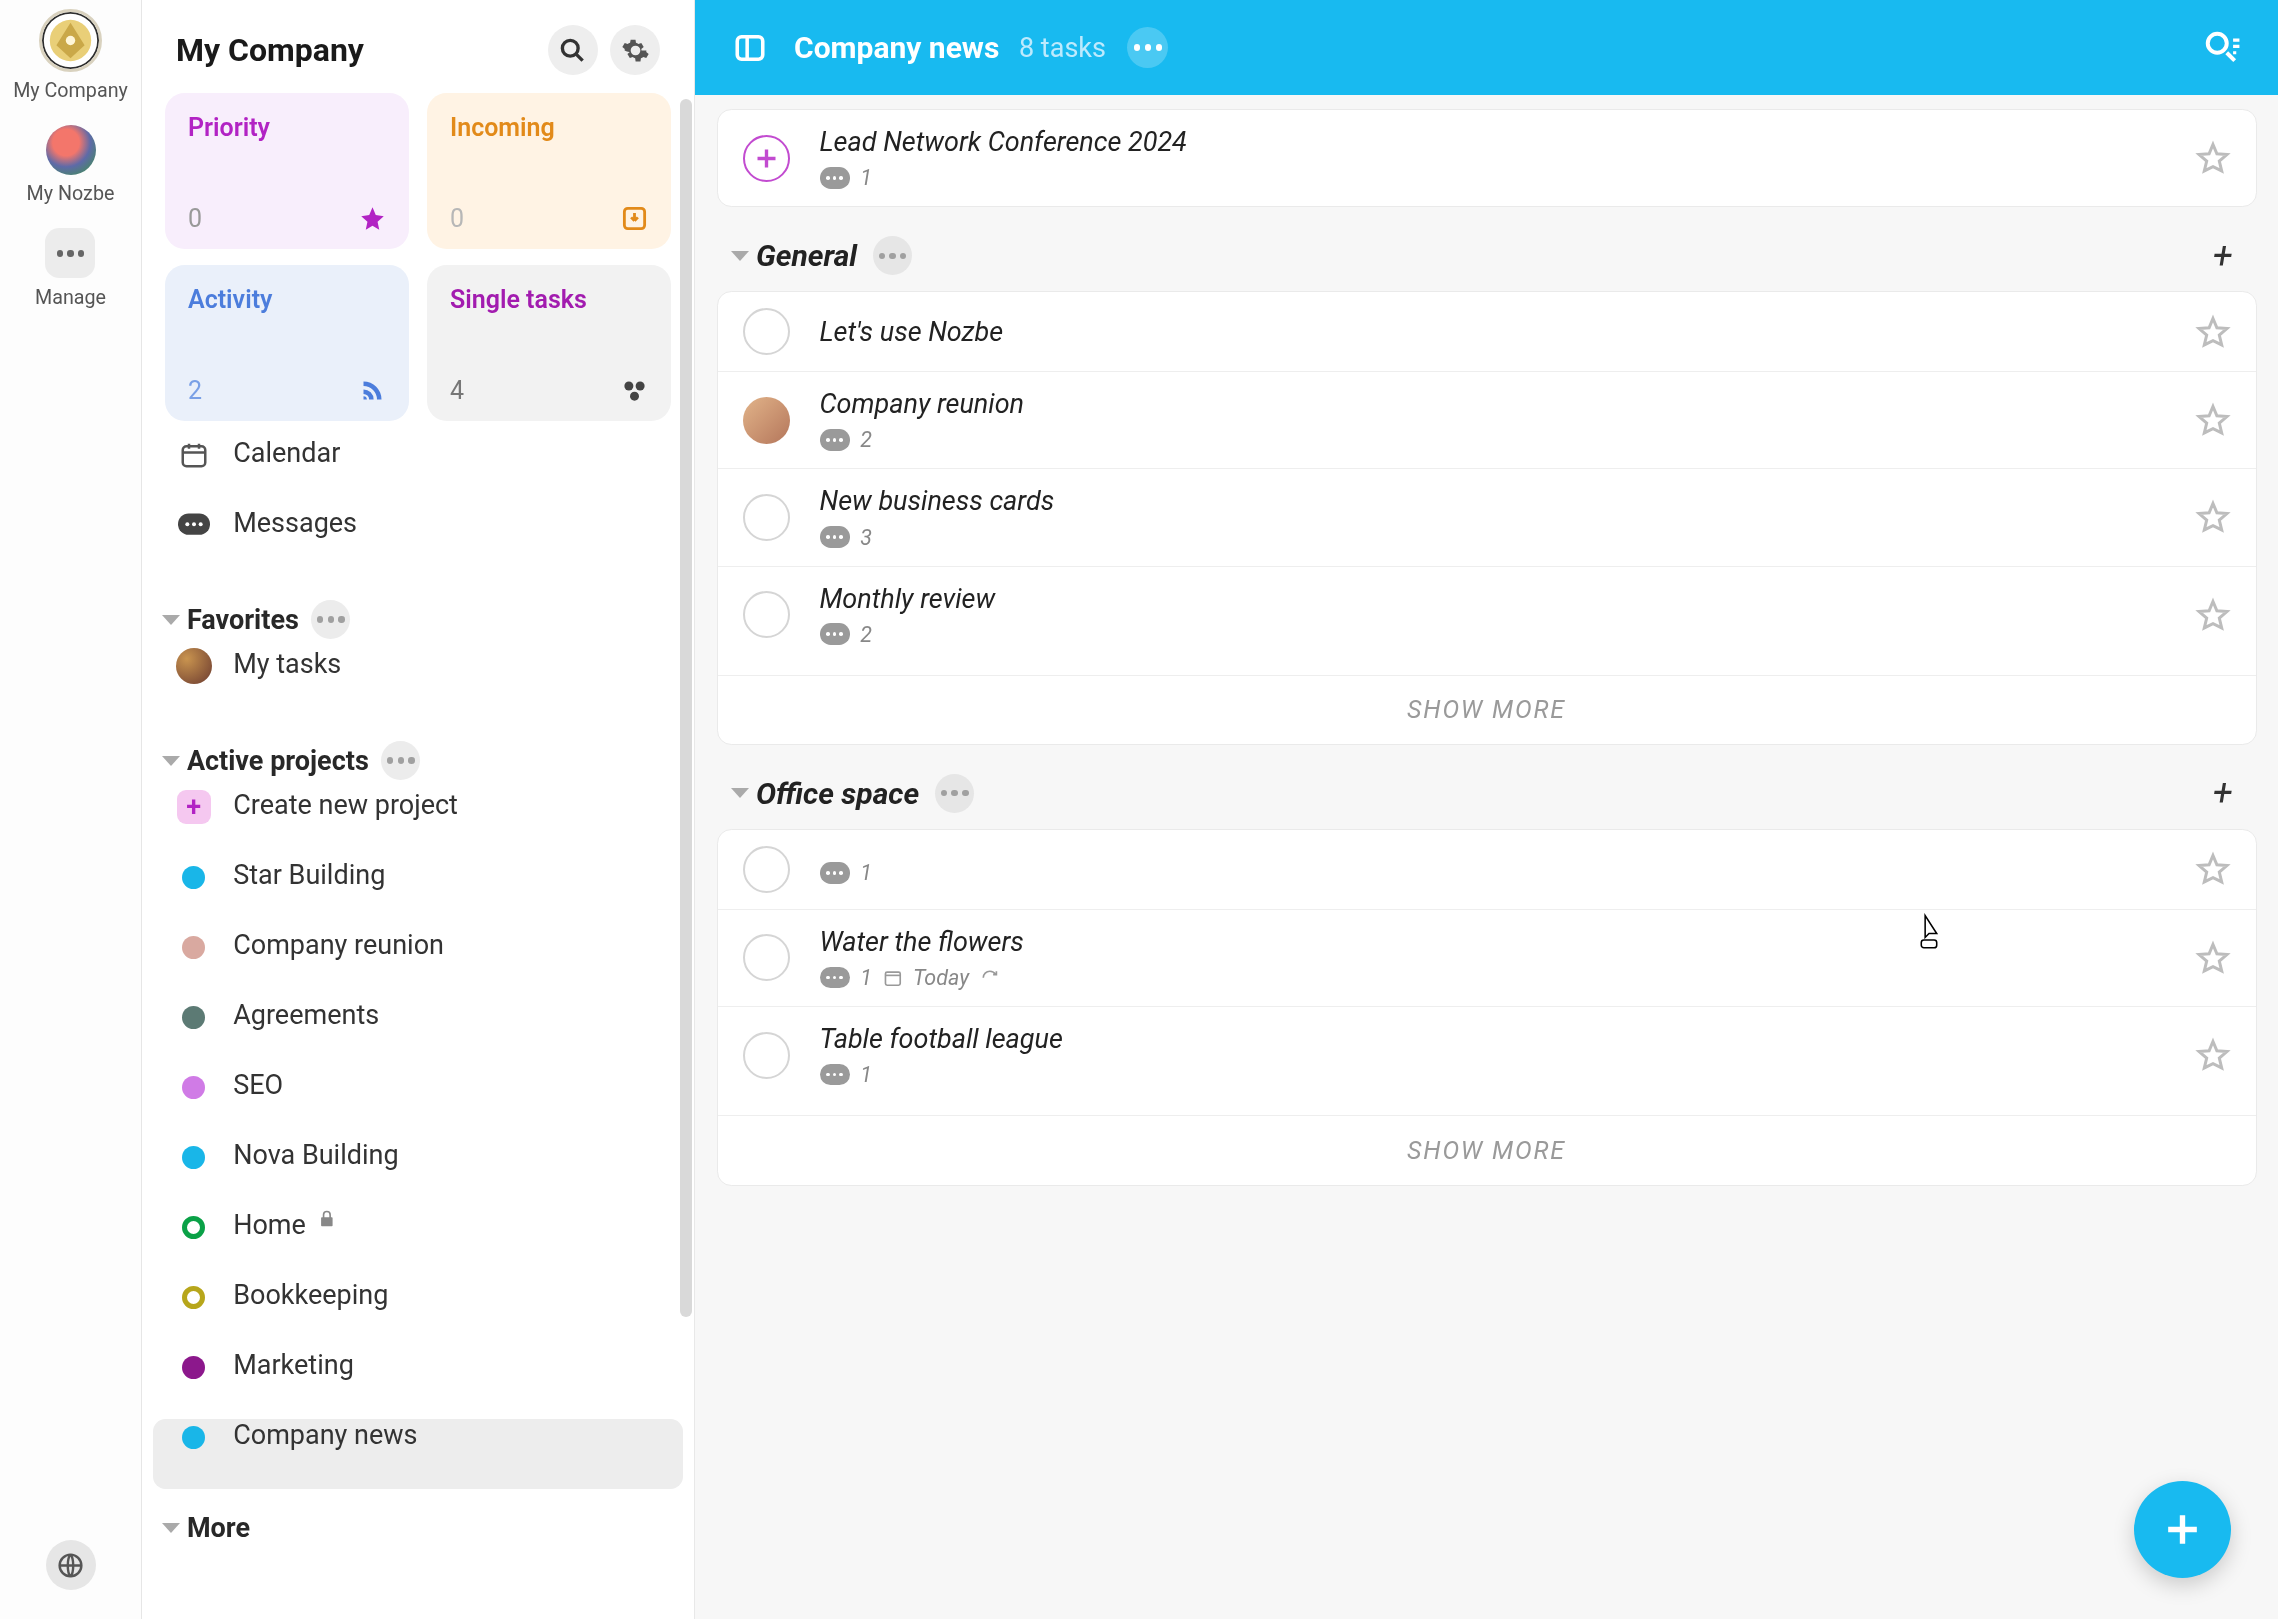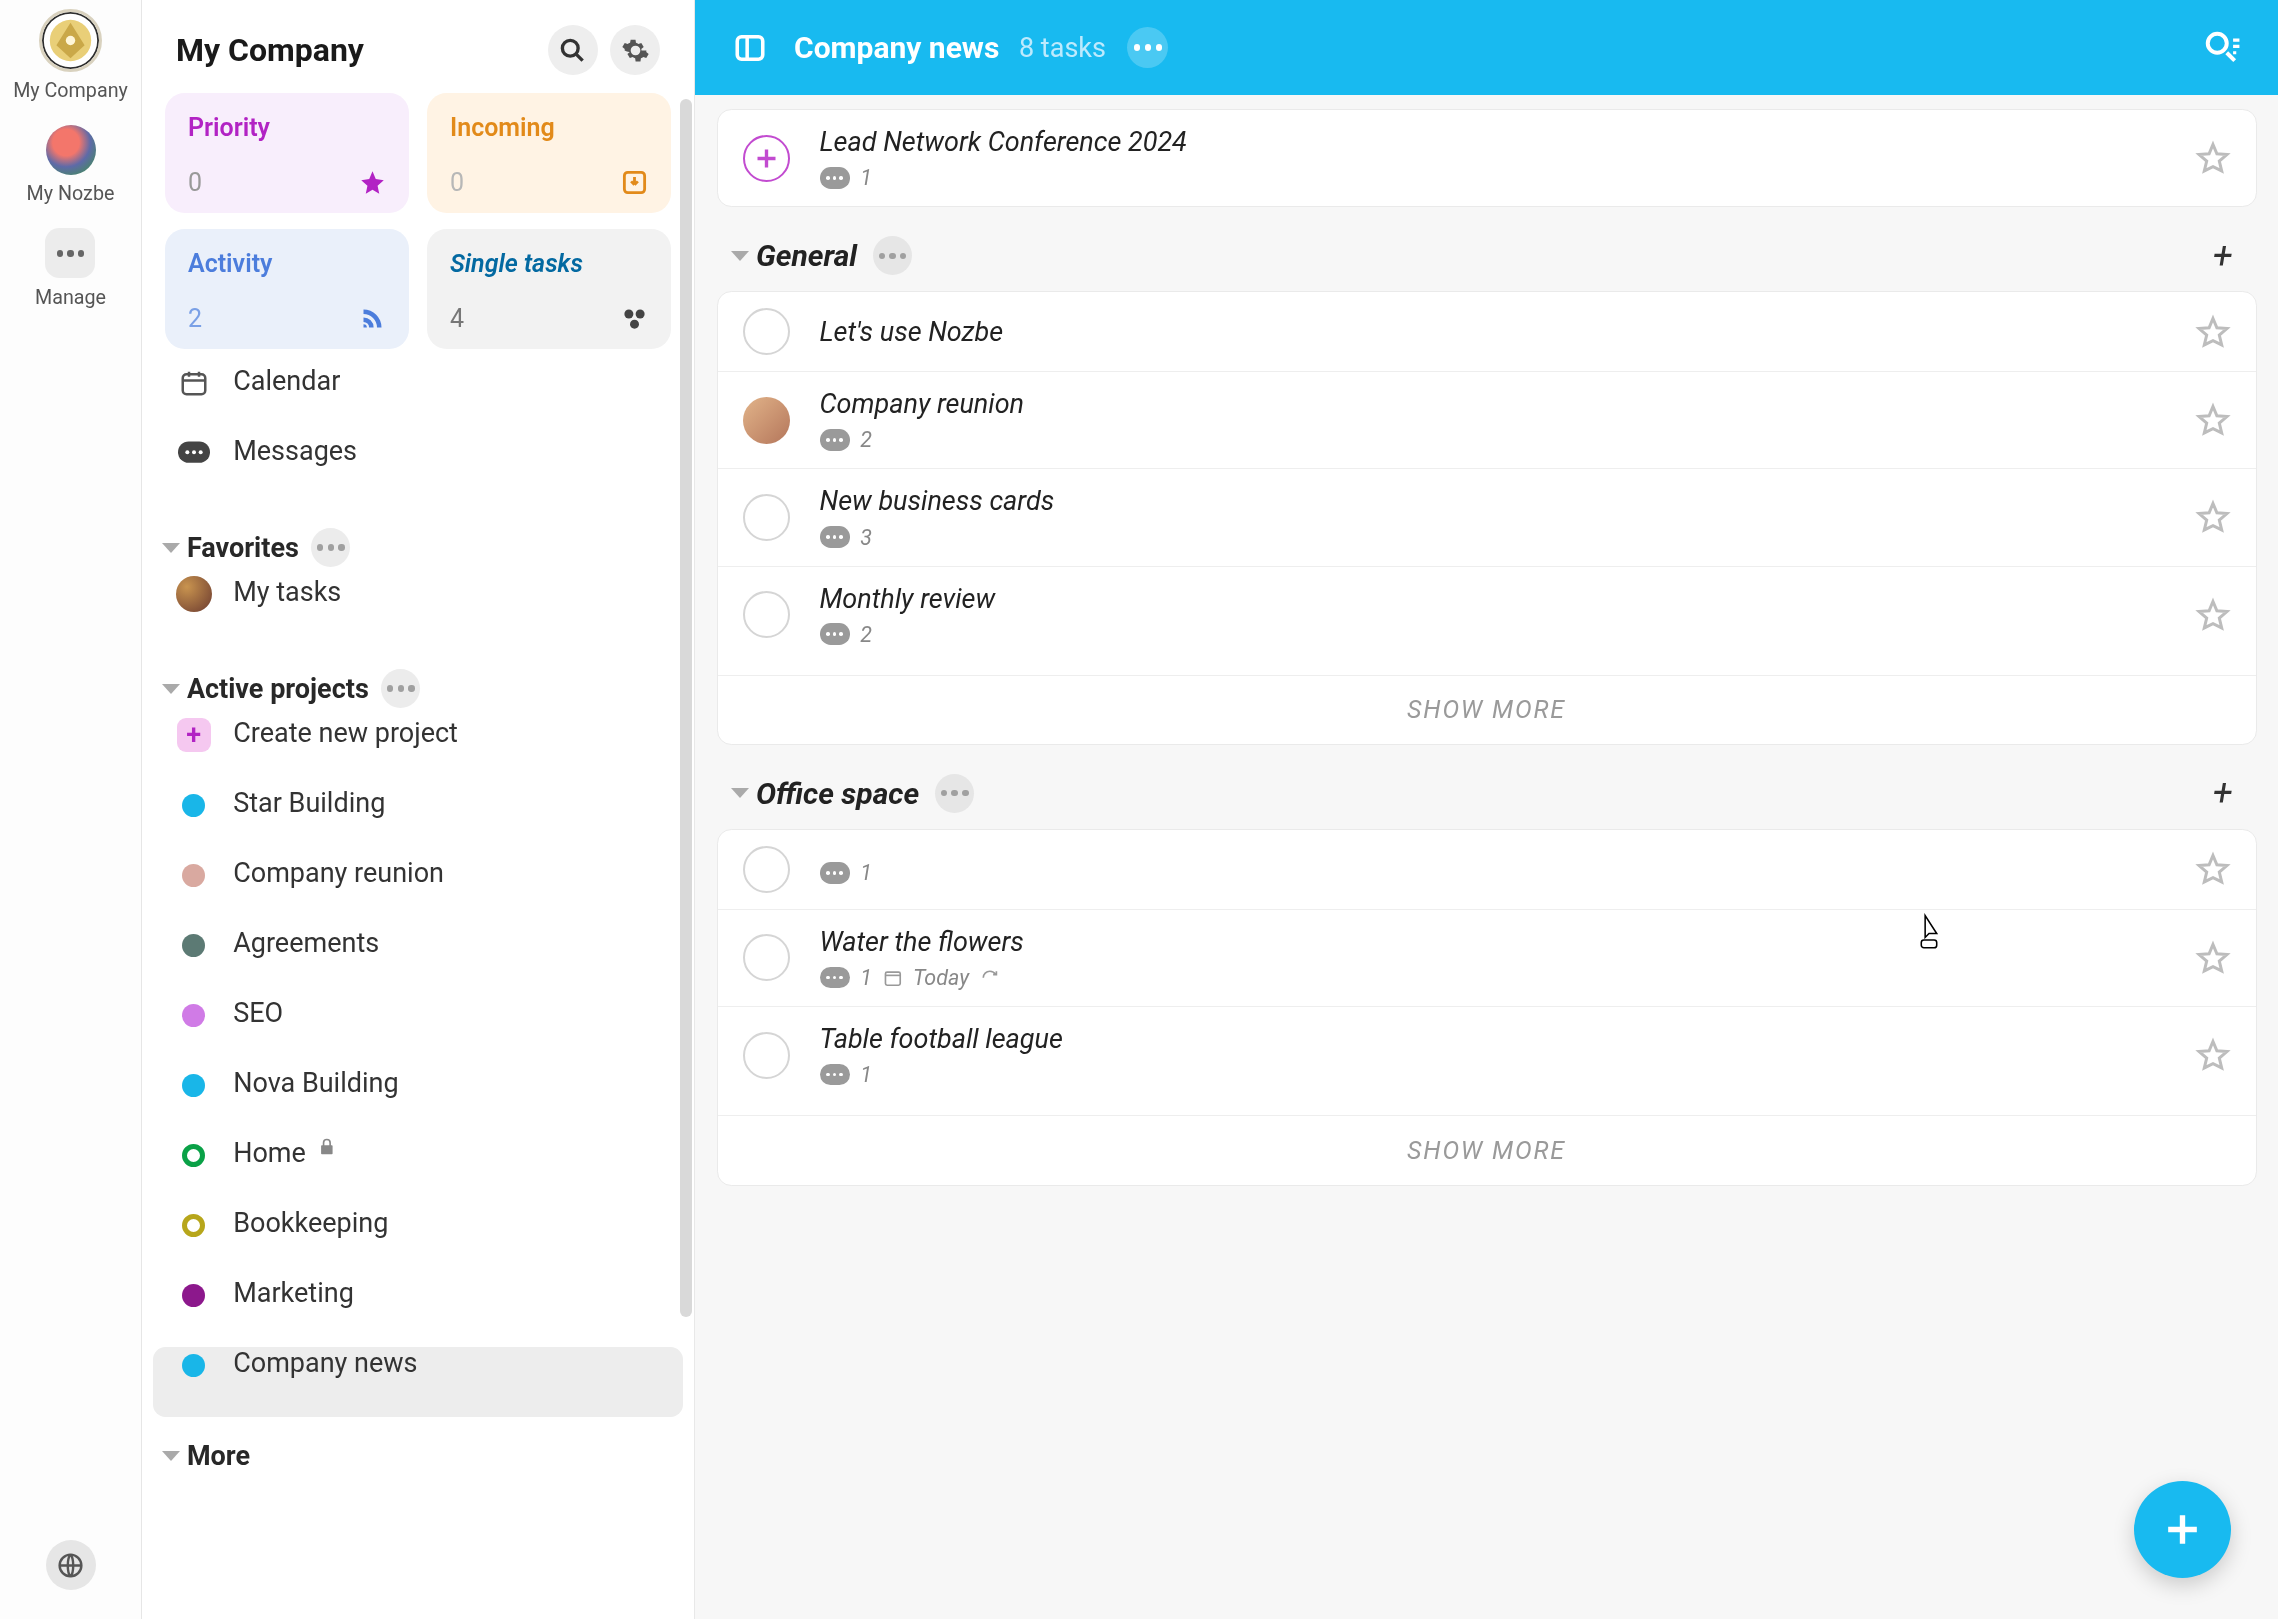--- a/index.html
+++ b/index.html
@@ -21,35 +21,35 @@
   
   .sidebar { width:553px; height:100%; background:#fff; border-right:0.9px solid #e8e8e8; display:flex; flex-direction:column; position:relative; }
   .sb-scroll { position:absolute; right:0; top:0; width:16px; height:100%; background:transparent; }
   .sb-scroll-thumb { position:absolute; top:99px; width:12.5px; left:1.8px; height:1218px; background:#d9d9d9; border-radius:6.3px; }
 
   .sb-header { display:flex; align-items:center; padding:25px 34px 18px 34px; }
   .sb-title { font-size:32px; font-weight:700; color:#1a1a1a; flex:1; }
   .sb-icnbtn { width:50px; height:50px; border-radius:50%; background:#eeeeee; display:flex; align-items:center; justify-content:center; margin-left:12.5px; cursor:pointer; }
 
   .sb-cards { display:flex; gap:18px; padding:0 23px; }
-  .card { flex:1; border-radius:19.7px; padding:19.7px 23px 16px 23px; display:flex; flex-direction:column; height:120px; cursor:pointer; }
+  .card { flex:1; border-radius:19.7px; padding:19.7px 23px 16px 23px; display:flex; flex-direction:column; height:156px; cursor:pointer; }
   .card .card-label { font-size:25px; font-weight:600; }
   .card .card-bottom { display:flex; align-items:center; justify-content:space-between; margin-top:auto; font-size:25px; }
   .card.priority { background:#f8eefc; }
   .card.priority .card-label { color:#b223c4; }
   .card.priority .card-bottom span.count { color:#999; }
   .card.incoming { background:#fff3e4; }
   .card.incoming .card-label { color:#e28a1a; }
   .card.incoming .card-bottom span.count { color:#b7b7b7; }
   .sb-cards.row2 { margin-top:16px; }
   .card.activity { background:#eaf0fa; }
   .card.activity .card-label { color:#4c7ddc; }
   .card.activity .card-bottom span.count { color:#7aa0e6; }
   .card.single { background:#f2f2f2; }
-  .card.single .card-label { color:#0369a1;font-style:italic; }
+  .card.single .card-label { color:#a21caf; }
   .card.single .card-bottom span.count { color:#777; }
 
   .sb-list { padding:16px 10.7px 0 10.7px; }
   .sb-row { display:flex; align-items:flex-start; height:70px; padding:0 23px; border-radius:12.5px; cursor:pointer; }
   .sb-row.active { background:#ededed; }
   .sb-row .row-icon { width:36px; height:36px; display:flex; align-items:center; justify-content:center; margin-right:21.5px; flex-shrink:0; }
   .sb-row .row-label { font-size:27px; color:#333; }
   .sb-row .lock { margin-left:10.7px; color:#888; }
   .sb-section-head { display:flex; align-items:center; padding:23px 16px 9px 9px; }
   .sb-caret { width:18px; height:18px; display:inline-flex; align-items:center; justify-content:center; color:#888; margin-right:7.2px; }

